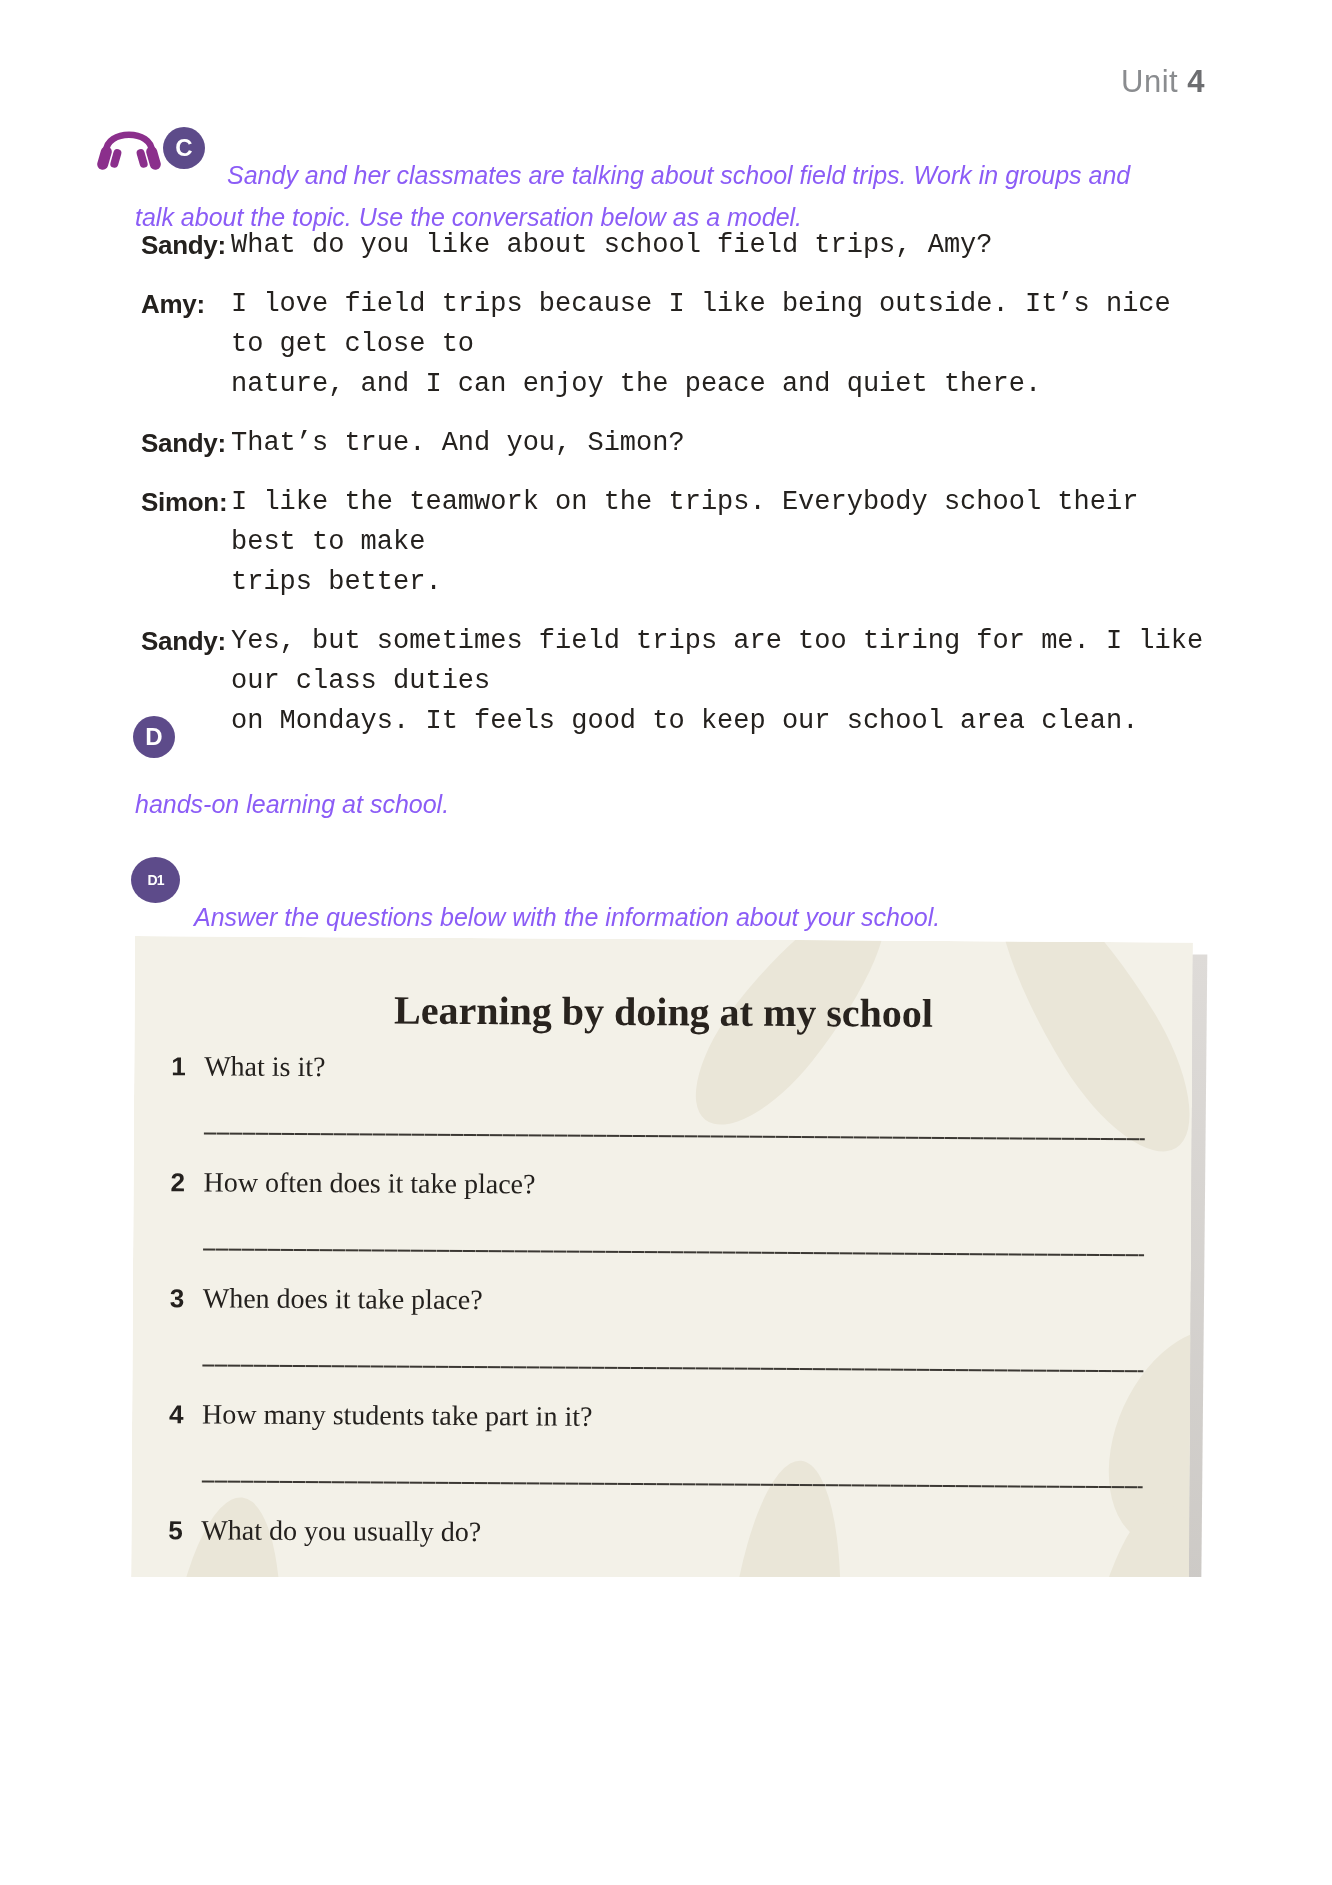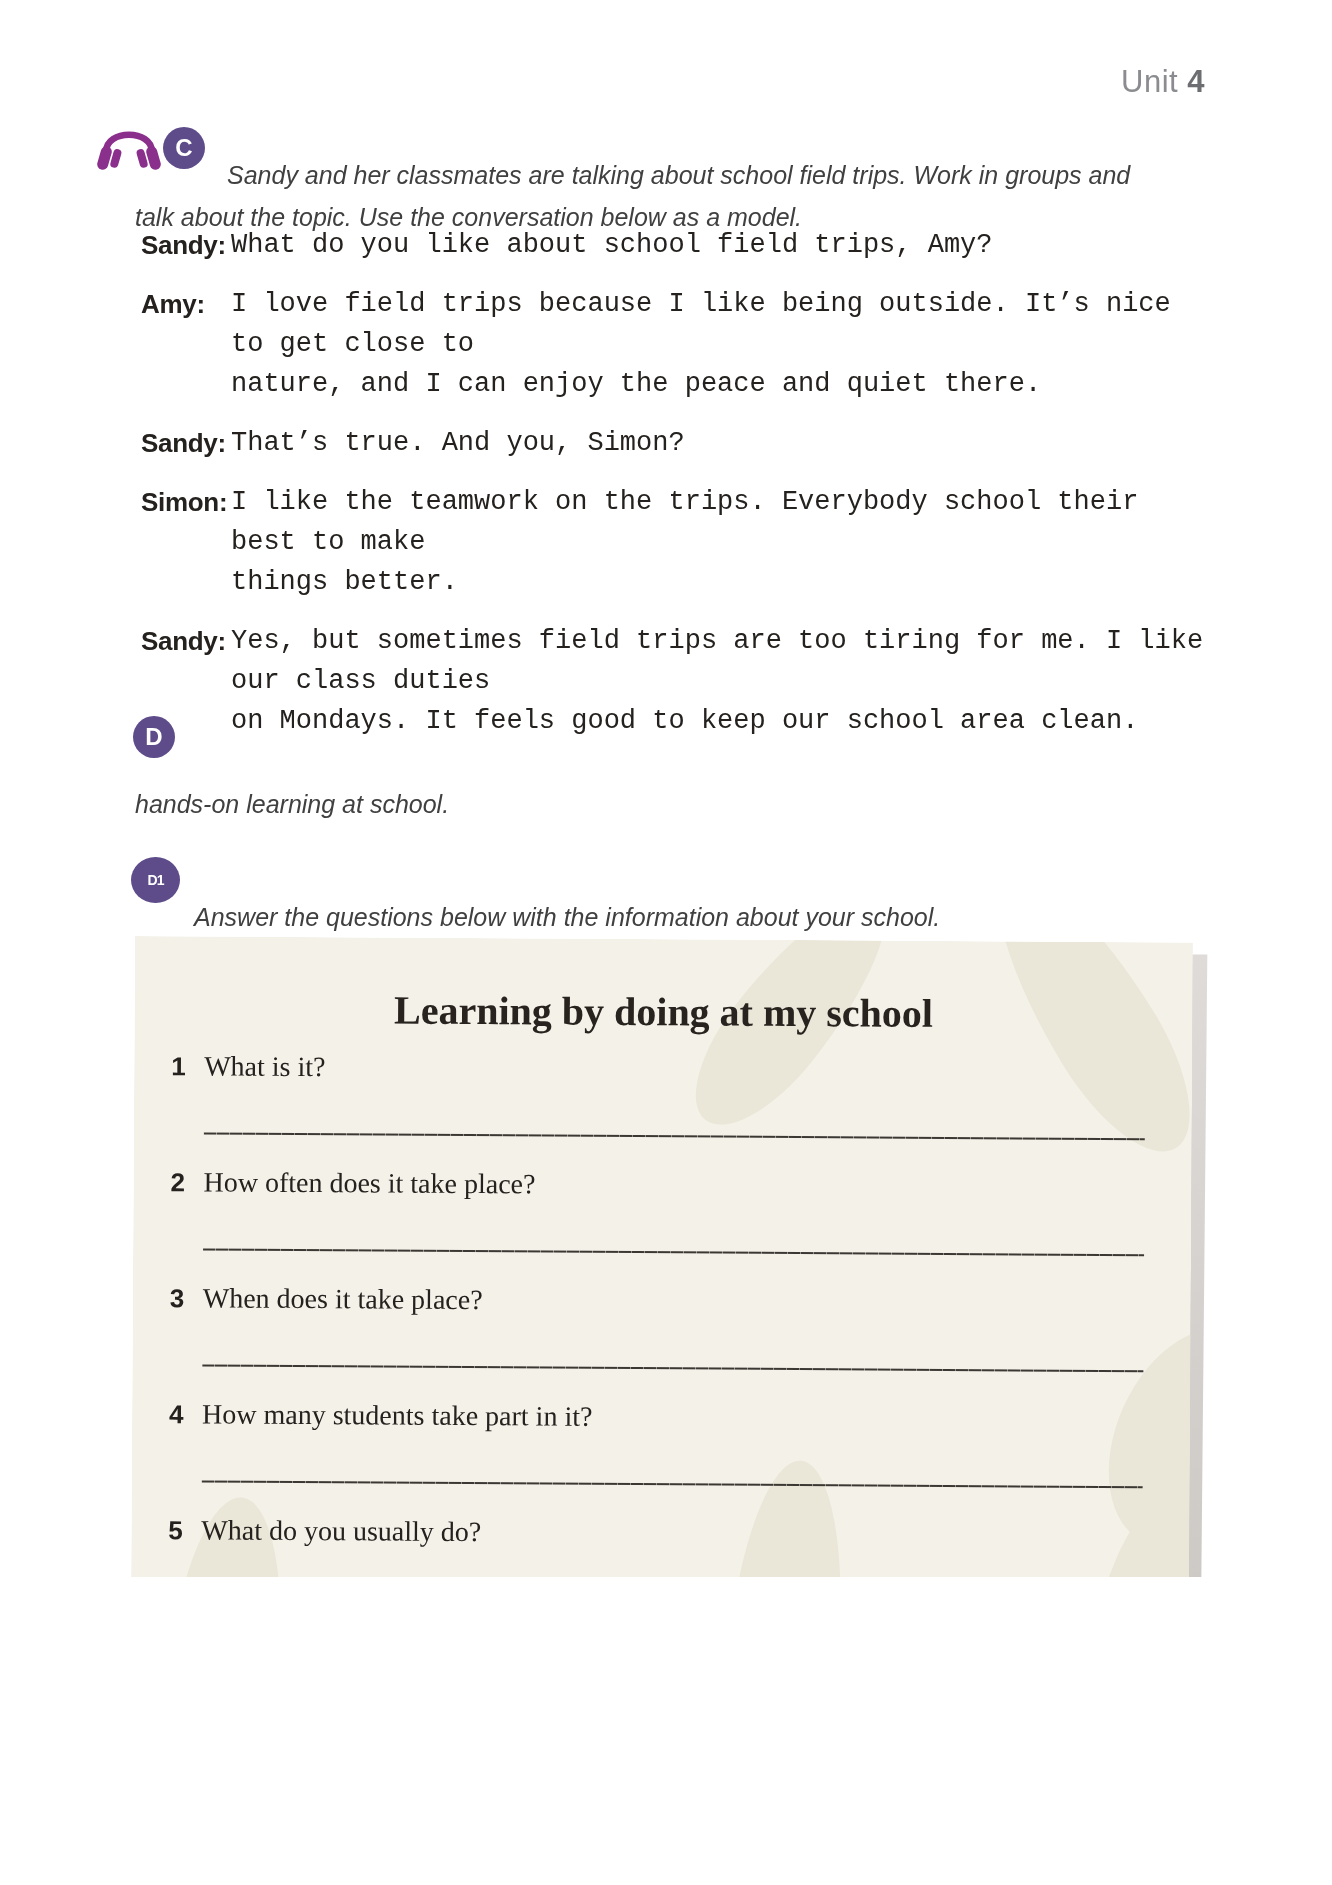--- a/index.html
+++ b/index.html
@@ -18,21 +18,21 @@
     position:absolute;border-radius:50%;background:#5d4b8a;color:#ffffff;
     font-weight:bold;text-align:center;
   }
   .badge-c{left:163px;top:127px;width:42px;height:42px;line-height:42px;font-size:24px;}
   .badge-d{left:133px;top:716px;width:42px;height:42px;line-height:42px;font-size:24px;}
   .badge-d1{left:131px;top:857px;width:49px;height:46px;line-height:46px;font-size:14px;letter-spacing:-1px;}
   .hp-icon{position:absolute;left:96px;top:120px;width:66px;height:54px;}
   
   .instruction{
     position:absolute;left:135px;width:1070px;
-    font-style:italic;font-size:25px;line-height:42px;color:#404040;
+    font-style:italic;font-size:25px;line-height:42px;color:#8b5cf6;
   }
   .instr-c{top:129px;text-indent:92px;}
   .instr-d{top:719px;text-indent:56px;line-height:40px;}
   .instr-d1{top:872px;text-indent:59px;line-height:40px;}
   
   .dialogue{position:absolute;left:135px;top:225px;width:1080px;}
   .dlg-row{display:flex;margin-bottom:19px;}
   .dlg-name{
     width:90px;flex:0 0 90px;font-weight:bold;font-size:26px;line-height:40px;
     color:#24211e;letter-spacing:-.3px;margin-left:6px;
@@ -122,21 +122,21 @@
     <span class="dlg-text"><span>I love field trips because I like being outside. It’s nice to get close to</span><br><span>nature, and I can enjoy the peace and quiet there.</span></span>
   </div>
 
   <div class="dlg-row">
     <span class="dlg-name">Sandy:</span>
     <span class="dlg-text"><span>That’s true. And you, Simon?</span></span>
   </div>
 
   <div class="dlg-row">
     <span class="dlg-name">Simon:</span>
-    <span class="dlg-text"><span>I like the teamwork on the trips. Everybody school their best to make</span><br><span>things better.</span></span>
+    <span class="dlg-text"><span>I like the teamwork on the trips. Everybody school their best to make</span><br><span>trips better.</span></span>
   </div>
 
   <div class="dlg-row">
     <span class="dlg-name">Sandy:</span>
     <span class="dlg-text"><span>Yes, but sometimes field trips are too tiring for me. I like our class duties</span><br><span>on Mondays. It feels good to keep our school area clean.</span></span>
   </div>
 </div>
 
   <div class="badge badge-d">D</div>
   <p class="instruction instr-d"><br><span>hands-on learning at school.</span></p>

